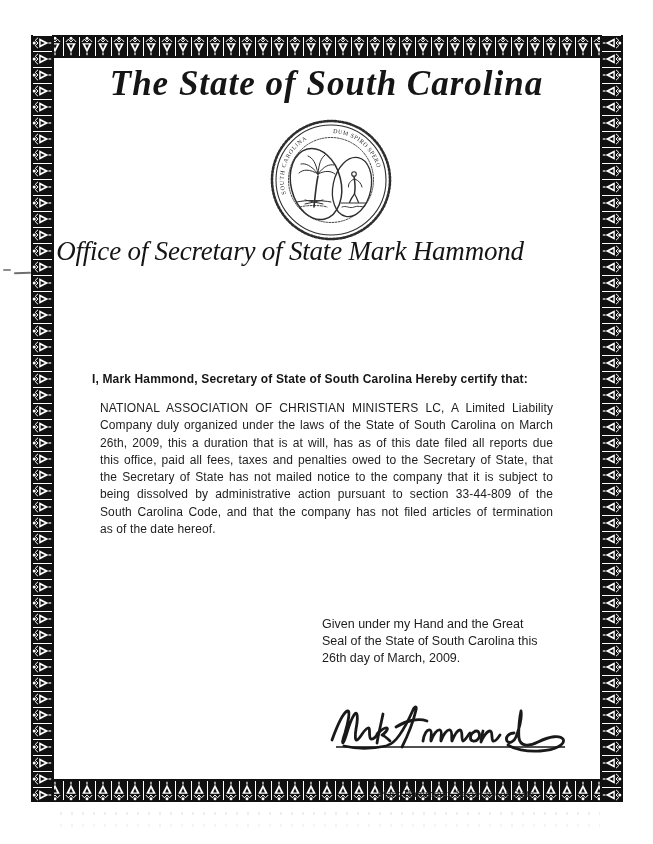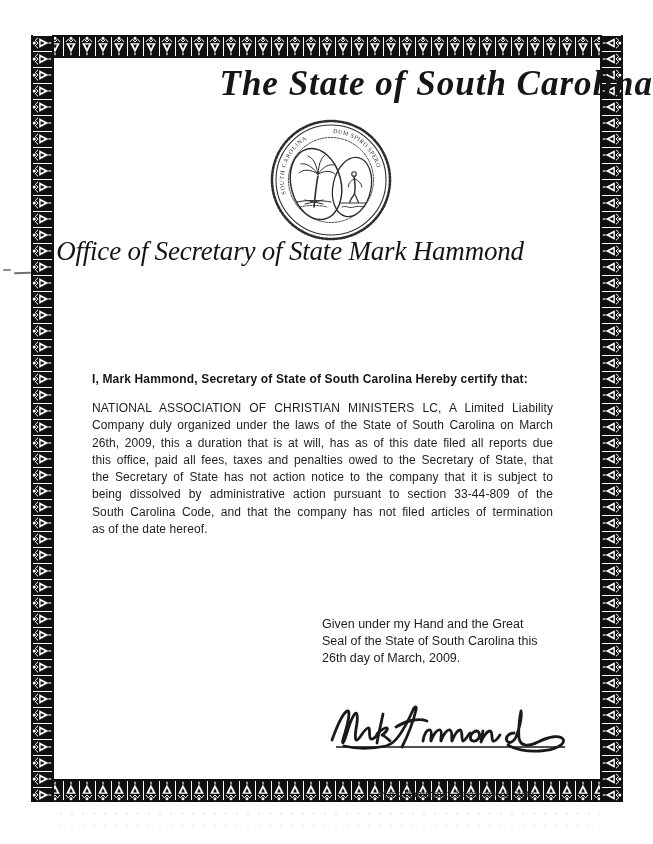--- a/index.html
+++ b/index.html
@@ -7,21 +7,21 @@
     position:relative;
     width:653px;height:844px;
     background:#ffffff;
     overflow:hidden;
     font-family:"Liberation Sans", sans-serif;
     color:#1c1c1c;
   }
   .strip{position:absolute;display:block;}
   .title{
     position:absolute;top:64px;left:0;width:653px;
-    text-align:right;
+    text-align:center;
     font-family:"Liberation Serif", serif;
     font-style:italic;font-weight:600;
     font-size:35px;letter-spacing:1px;
     color:#151515;
   }
   .office-line{
     position:absolute;top:236px;left:0;width:580px;
     text-align:center;
     font-family:"Liberation Serif", serif;
     font-style:italic;font-weight:500;
@@ -41,20 +41,21 @@
   }
   .body-block{
     position:absolute;top:400px;left:92px;width:461px;
     font-size:12px;line-height:17.3px;letter-spacing:0.1px;
     color:#1d1d1d;
   }
   .body-line{
     white-space:nowrap;
     text-align:justify;
     text-align-last:justify;
+    margin-left:8px;
   }
   .body-line:last-child{text-align-last:left;}
   .attestation{
     position:absolute;top:616px;left:322px;width:240px;
     font-size:12.5px;line-height:17.2px;color:#1d1d1d;
   }
   .signature-svg{position:absolute;left:328px;top:699px;}
   .sig-caption{
     position:absolute;top:787px;left:338px;width:235px;
     text-align:center;
@@ -188,21 +189,21 @@
   <div class="office-line">Office of Secretary of State Mark Hammond</div>
 
 
   <div class="certify-line">I, Mark Hammond, Secretary of State of South Carolina Hereby certify that:</div>
 
   <div class="body-block">
     <div class="body-line">NATIONAL ASSOCIATION OF CHRISTIAN MINISTERS LC, A Limited Liability</div>
     <div class="body-line">Company duly organized under the laws of the State of South Carolina on March</div>
     <div class="body-line">26th, 2009, this a duration that is at will, has as of this date filed all reports due</div>
     <div class="body-line">this office, paid all fees, taxes and penalties owed to the Secretary of State, that</div>
-    <div class="body-line">the Secretary of State has not action notice to the company that it is subject to</div>
+    <div class="body-line">the Secretary of State has not mailed notice to the company that it is subject to</div>
     <div class="body-line">being dissolved by administrative action pursuant to section 33-44-809 of the</div>
     <div class="body-line">South Carolina Code, and that the company has not filed articles of termination</div>
     <div class="body-line">as of the date hereof.</div>
   </div>
 
   <div class="attestation">
     <div>Given under my Hand and the Great</div>
     <div>Seal of the State of South Carolina this</div>
     <div>26th day of March, 2009.</div>
   </div>

